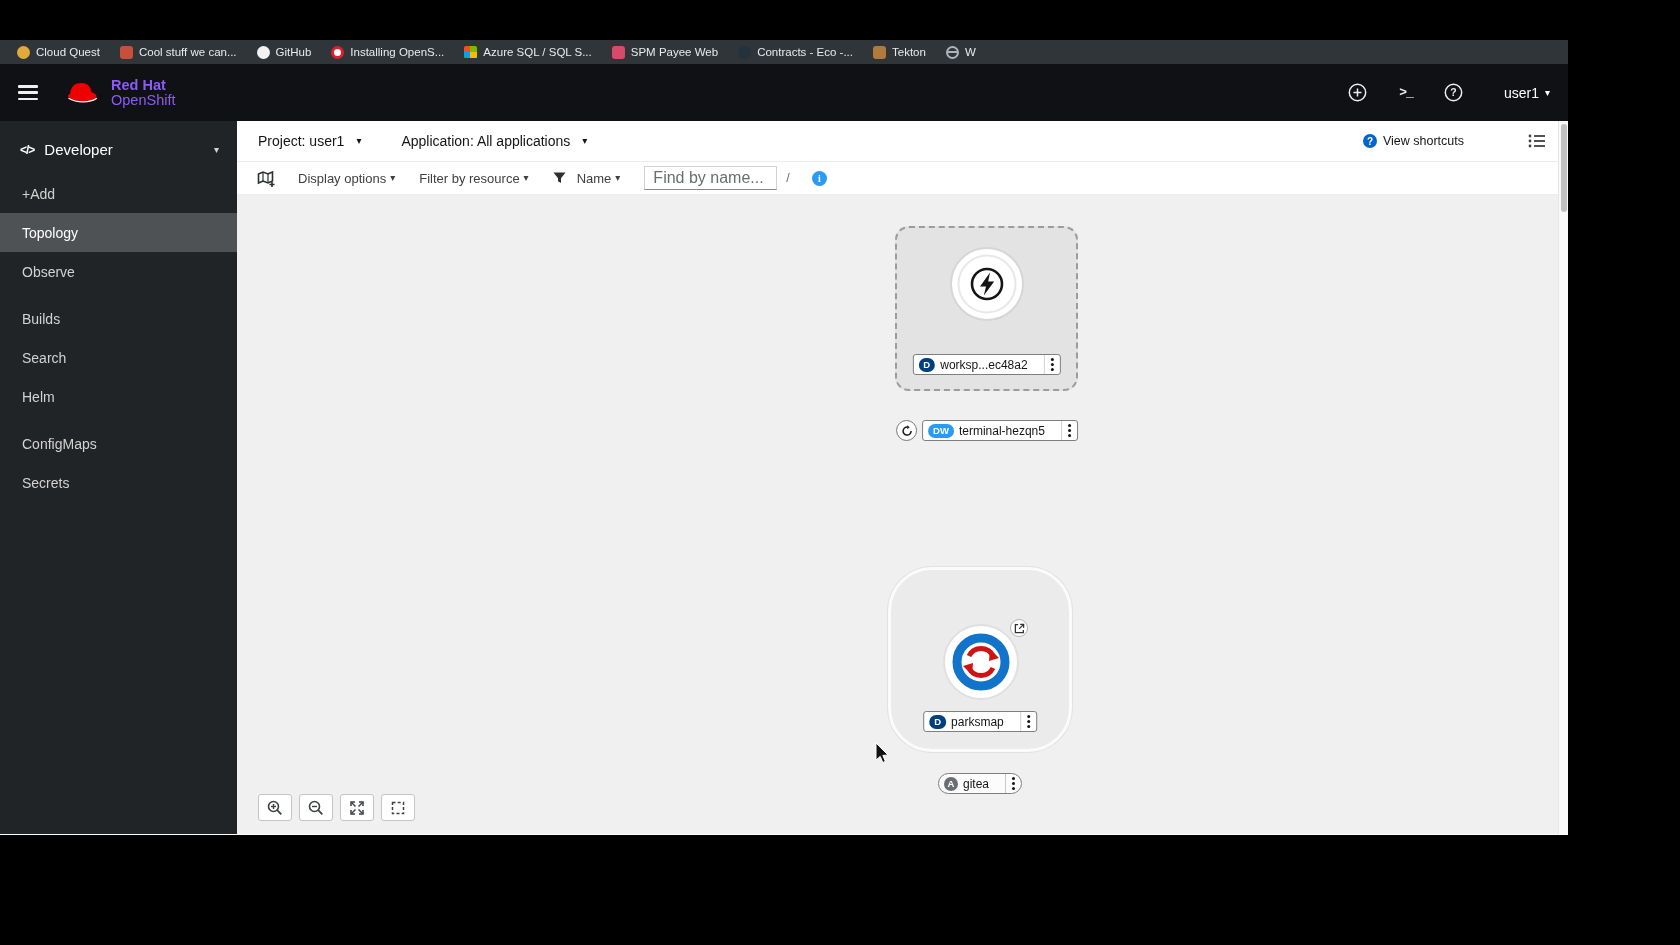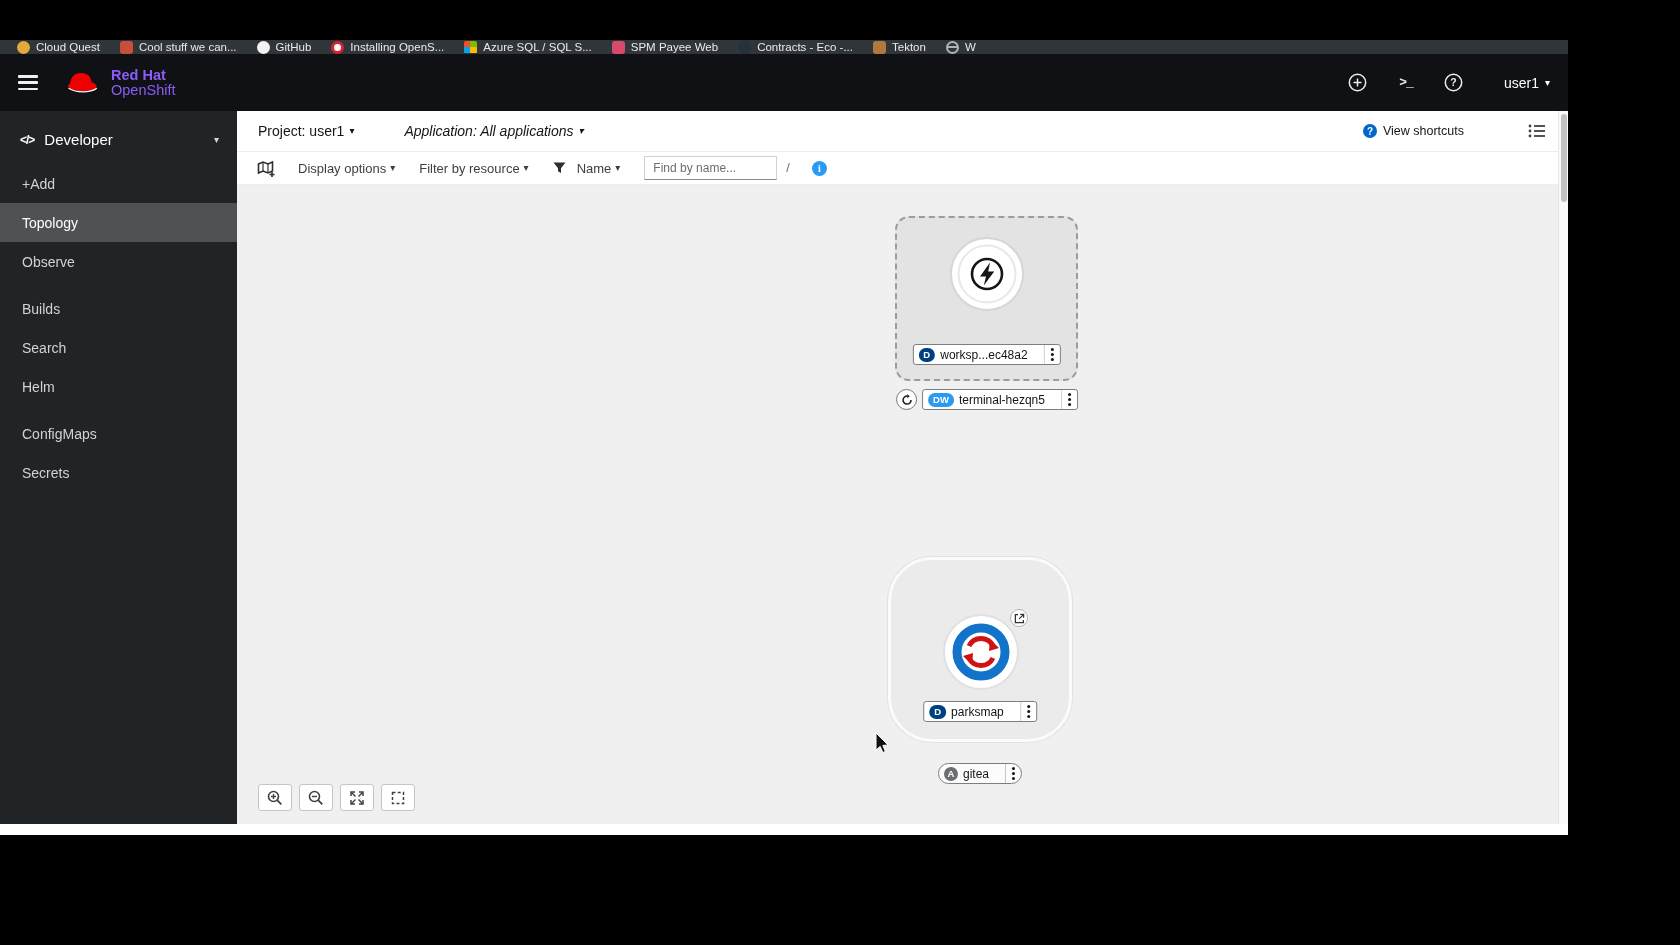--- a/index.html
+++ b/index.html
@@ -7,21 +7,21 @@
   body {
     background:#000;
     font-family:"Liberation Sans", sans-serif;
     position:relative;
     overflow:hidden;
     color:#151515;
   }
   .viewport { position:absolute; left:0; top:40px; width:1568px; height:795px; background:#fff; overflow:hidden; }
 
   
-  .bookmarks { height:14px; background:#30353a; display:flex; align-items:center; padding:0 8px; gap:2px; }
+  .bookmarks { height:24px; background:#30353a; display:flex; align-items:center; padding:0 8px; gap:2px; }
   .bm { display:flex; align-items:center; gap:6px; color:#e8eaed; font-size:11.5px; padding:2px 9px; border-radius:7px; white-space:nowrap; cursor:default; }
   .fav { width:13px; height:13px; flex:0 0 auto; display:inline-block; position:relative; }
   .f-cloudquest { background:#e2a93b; border-radius:50%; }
   .f-cool { background:#c94f3d; border-radius:3px; }
   .f-github { background:#f2f2f2; border-radius:50%; }
   .f-openshift { width:13px; height:13px; border:3px solid #db212e; border-radius:50%; background:#fff; }
   .f-azure { border-radius:2px;
     background:
       linear-gradient(90deg,#f25022 50%,#7fba00 50%) top/100% 48% no-repeat,
       linear-gradient(90deg,#00a4ef 50%,#ffb900 50%) bottom/100% 48% no-repeat; }
@@ -53,56 +53,56 @@
   .persp-code { font-size:12px; font-weight:bold; letter-spacing:-1px; color:#fff; }
   .persp .caret { margin-left:auto; color:#d2d2d2; }
   .nav-item { padding:0 16px 0 22px; height:39px; display:flex; align-items:center; font-size:14px; color:#d2d2d2; cursor:pointer; }
   .nav-item.active { background:#4f5255; color:#fff; }
   .grp-gap { margin-top:8px; }
 
   .main { flex:1 1 auto; min-width:0; display:flex; flex-direction:column; background:#fff; }
 
   
   .context-bar { height:41px; border-bottom:1px solid #ececec; display:flex; align-items:center; padding:0 12px 0 21px; flex:0 0 auto; }
-  .ctx-select { display:flex; align-items:center; gap:5px; font-size:14px; color:#151515; cursor:pointer;text-align:right; }
+  .ctx-select { display:flex; align-items:center; gap:12px; font-size:14px; color:#151515; cursor:pointer;text-align:right; }
   .ctx-select .caret { color:#151515; }
-  .ctx-app { margin-left:50px;font-style:italic; }
+  .ctx-app { margin-left:40px; }
   .ctx-right { margin-left:auto; display:flex; align-items:center; }
   .shortcuts { display:flex; align-items:center; gap:6px; font-size:12.5px; color:#151515; cursor:pointer; }
   .qmark { width:14px; height:14px; border-radius:50%; color:#fff; font-size:10px; font-weight:bold; display:flex; align-items:center; justify-content:center; }
   .listview-btn { margin-left:64px; cursor:pointer; display:flex; align-items:center; }
 
   
   .toolbar { height:33px; display:flex; align-items:center; padding:0 20px; flex:0 0 auto; border-bottom:1px solid #ededed; }
   .tb-icon { display:flex; align-items:center; margin-right:22px; cursor:pointer; }
   .tb-select { display:flex; align-items:center; gap:4px; font-size:13px; color:#404040; cursor:pointer; }
   .tb-gap { margin-left:24px; }
   .funnel { margin-right:7px; display:flex; align-items:center; }
   .find-wrap { display:flex; align-items:center; margin-left:24px; }
-  .find-input { width:133px; height:24px; border:1px solid #d2d2d2; border-bottom-color:#8a8a8a; font-size:12px; padding:0 8px; color:#0f766e; font-family:"Liberation Sans",sans-serif; background:#fff; }
+  .find-input { width:133px; height:24px; border:1px solid #d2d2d2; border-bottom-color:#8a8a8a; font-size:16px; padding:0 8px; color:#0f766e; font-family:"Liberation Sans",sans-serif; background:#fff; }
   .find-input::placeholder { color:#6a6e73; }
   .slash-hint { margin-left:9px; color:#6a6e73; font-size:12.5px; }
   .info-dot { margin-left:22px; width:15px; height:15px; border-radius:50%; color:#fff; font-size:10px; font-weight:bold; font-family:"Liberation Serif",serif; display:flex; align-items:center; justify-content:center; cursor:pointer; }
 
   
   .canvas { flex:1 1 auto; background:#f0f0f0; position:relative; overflow:hidden; }
 
   .ws-box { position:absolute; left:658px; top:31px; width:183px; height:165px; background:#e3e3e3; border:2px dashed #9c9c9c; border-radius:14px; cursor:pointer; }
   .ws-donut { position:absolute; left:50%; top:14px; transform:translateX(-50%); }
 
   .pill { position:absolute; display:inline-flex; align-items:center; height:21px; background:#fff; border:1px solid #7c7f82; border-radius:3px; font-size:12px; color:#151515; white-space:nowrap; cursor:pointer; }
   .badge { height:14px; border-radius:8px; color:#fff; font-size:9.5px; font-weight:bold; display:inline-flex; align-items:center; padding:0 5px; margin:0 5px 0 5px; }
   .badge-circ { border-radius:50%; width:14px; padding:0; justify-content:center; }
   .pill-txt { padding-right:16px; }
   .kebab { border-left:1px solid #d2d2d2; align-self:stretch; display:flex; flex-direction:column; align-items:center; justify-content:center; padding:0 6px; cursor:pointer; }
   .kebab i { width:3px; height:3px; border-radius:50%; background:#151515; margin:1.2px 0; }
 
   .ws-pill { left:50%; bottom:14px; transform:translateX(-50%); }
 
-  .terminal-row { position:absolute; left:750px; top:204px; transform:translateX(-50%); display:flex; align-items:center; gap:5px; }
+  .terminal-row { position:absolute; left:750px; top:225px; transform:translateX(-50%); display:flex; align-items:center; gap:5px; }
   .decorator { width:21px; height:21px; background:#fff; border:1px solid #72767b; border-radius:50%; display:flex; align-items:center; justify-content:center; cursor:pointer; flex:0 0 auto; }
   .terminal-row .pill { position:static; }
 
   .app-group { position:absolute; left:651px; top:372px; width:184px; height:185px; background:#ebebeb; border:3px solid #fbfbfb; border-radius:44px; box-shadow:0 0 0 1px #e2e2e2; cursor:pointer; }
   .pm-node { position:absolute; left:50px; top:52px; width:80px; height:80px; cursor:pointer; }
   .url-decorator { position:absolute; top:-3px; right:-7px; width:18px; height:18px; background:#fff; border:1px solid #b5b5b5; border-radius:50%; display:flex; align-items:center; justify-content:center; cursor:pointer; }
   .pm-pill { left:50%; bottom:17px; transform:translateX(-50%); }
 
   .gitea-pill { left:743px; top:578px; transform:translateX(-50%); border-radius:11px; background:#fcfcfc; }
   .gitea-pill .kebab { border-left:1px solid #c8c8c8; }

